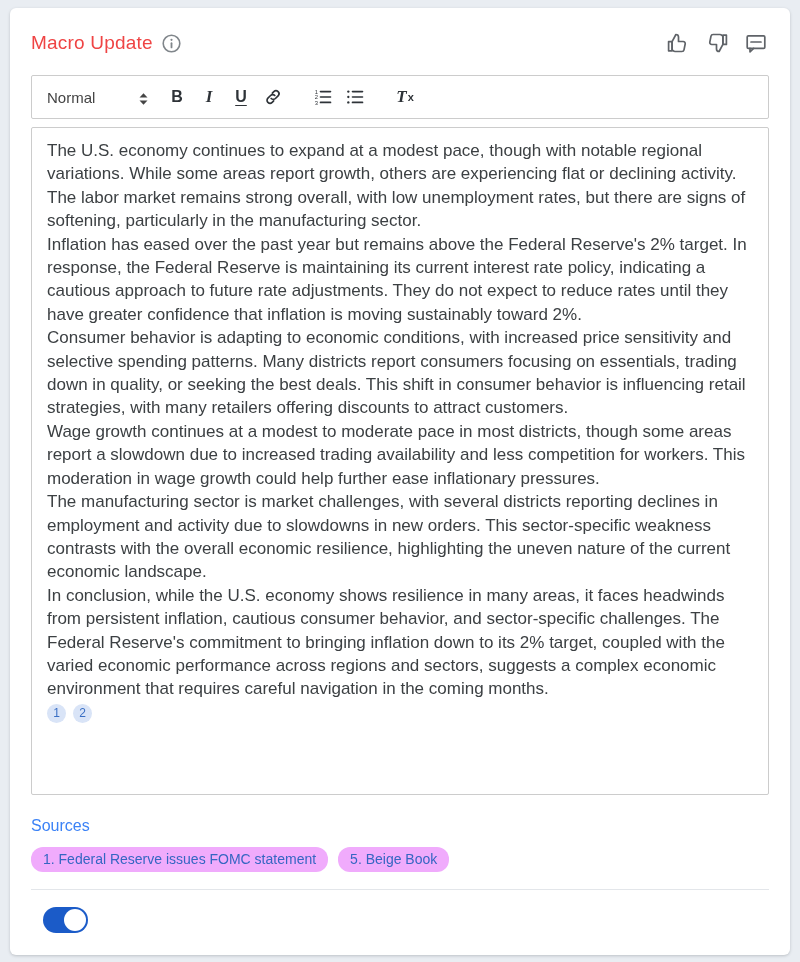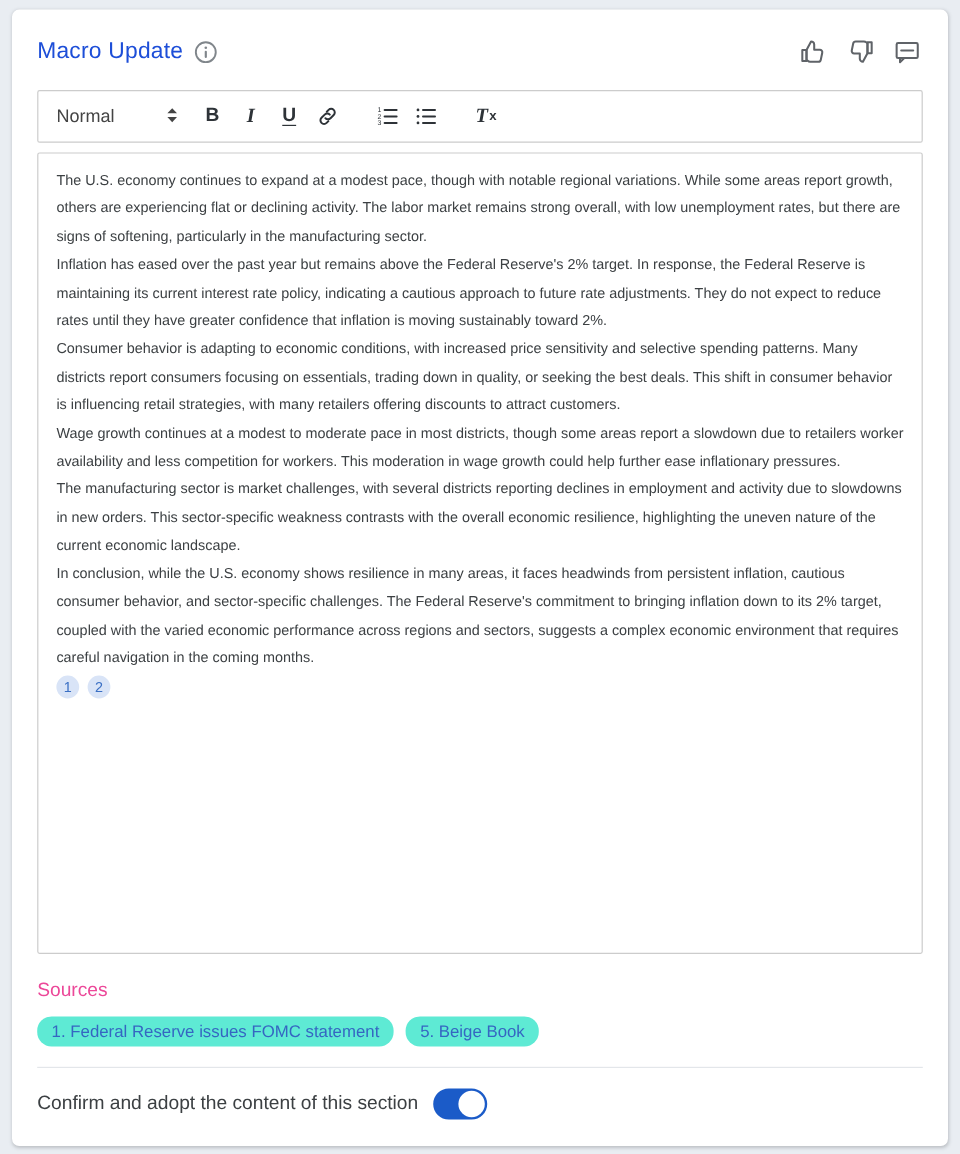--- a/index.html
+++ b/index.html
@@ -10,61 +10,61 @@
     color:#3c4043;
   }
   .card {
     width:780px; margin:8px 10px 0;
     background:#ffffff; border-radius:6px;
     box-shadow:0 1px 3px rgba(60,64,67,.25);
     padding:22px 21px 22px;
   }
   
   .hdr { display:flex; align-items:center; }
-  .hdr-title { font-size:19px; font-weight:500; color:#1d4ed8; letter-spacing:.2px; }
+  .hdr-title { font-size:19px; font-weight:500; color:#ef4444; letter-spacing:.2px; }
   .info-ic { margin-left:8px; display:inline-flex; }
   .hdr-actions { margin-left:auto; display:flex; gap:13px; }
   .icon-btn { width:26px; height:26px; display:flex; align-items:center; justify-content:center; cursor:pointer; background:none; border:none; }
   .g-ic { stroke:#5f6368; fill:none; stroke-width:1.7; stroke-linejoin:round; stroke-linecap:round; }
   
   .ql-toolbar {
     margin-top:19px; border:1px solid #ccc; border-radius:2px;
     height:44px; display:flex; align-items:center; padding:0 15px;
   }
-  .fmt-select { display:flex; align-items:flex-start; width:112px; cursor:pointer;gap:12px; }
+  .fmt-select { display:flex; align-items:flex-end; width:112px; cursor:pointer;gap:12px; }
   .fmt-label { font-size:15px; color:#444; }
   .fmt-arrows { margin-left:auto; margin-right:10px; display:inline-flex; }
   .tb-btn {
     background:none; border:none; width:28px; height:28px; margin-left:4px;
     display:flex; align-items:center; justify-content:center;
     font-size:16px; color:#2e3338; cursor:pointer;
   }
   .tb-bold { font-weight:700; }
   .tb-italic { font-family:"Liberation Serif","DejaVu Serif",serif; font-style:italic; font-weight:600; font-size:17px; }
   .tb-under { font-weight:600; text-decoration:underline; text-underline-offset:3px; }
   .tb-clear { font-family:"Liberation Serif","DejaVu Serif",serif; font-style:italic; font-weight:600; font-size:17px; }
   .tb-clear .sub-x { font-size:11px; font-style:normal; font-weight:700; vertical-align:-4px; margin-left:1px; font-family:"Liberation Sans",sans-serif; }
   .tb-gap { width:18px; }
   
   .ql-editor {
     margin-top:8px; border:1px solid #ccc; border-radius:2px;
     padding:11px 15px 10px; min-height:668px; cursor:text;
   }
-  .ql-editor p { font-size:12px; line-height:23.4px; color:#3c4043; }
+  .ql-editor p { font-size:17px; line-height:23.4px; color:#3c4043; }
   .cite-row { margin-top:3px; display:flex; gap:7px; }
   .cite-badge {
     min-width:19px; height:19px; padding:0 5px; border-radius:10px;
     background:#d9e4f7; color:#3a6fc4; font-size:12px;
     display:inline-flex; align-items:center; justify-content:center; cursor:pointer;
   }
   
-  .sources-label { margin-top:22px; font-size:16px; color:#ec4899; }
+  .sources-label { margin-top:22px; font-size:16px; color:#3b82f6; }
   .sources-row { margin-top:12px; display:flex; gap:10px; }
   .source-chip {
-    background:#5eead4; color:#3566c2; font-size:14px;
+    background:#f0abfc; color:#3566c2; font-size:14px;
     border-radius:12px; padding:4px 12px 5px; cursor:pointer; white-space:nowrap;
   }
   .divider { margin-top:17px; border-top:1px solid #e3e6ea; }
   
   .confirm-row { margin-top:17px; display:flex; align-items:center; }
   .confirm-label { font-size:16px; color:#3c4043; }
   .toggle {
     margin-left:12px; width:45px; height:26px; border-radius:13px;
     background:#bdc1c6; position:relative; cursor:pointer; flex:0 0 auto;
   }
@@ -164,37 +164,36 @@
     <button class="tb-btn tb-clear">
         <span>T</span>
         <span class="sub-x">x</span>
       </button>
   </div>
 
   <div class="ql-editor">
     <p>The U.S. economy continues to expand at a modest pace, though with notable regional variations. While some areas report growth, others are experiencing flat or declining activity. The labor market remains strong overall, with low unemployment rates, but there are signs of softening, particularly in the manufacturing sector.</p>
     <p>Inflation has eased over the past year but remains above the Federal Reserve's 2% target. In response, the Federal Reserve is maintaining its current interest rate policy, indicating a cautious approach to future rate adjustments. They do not expect to reduce rates until they have greater confidence that inflation is moving sustainably toward 2%.</p>
     <p>Consumer behavior is adapting to economic conditions, with increased price sensitivity and selective spending patterns. Many districts report consumers focusing on essentials, trading down in quality, or seeking the best deals. This shift in consumer behavior is influencing retail strategies, with many retailers offering discounts to attract customers.</p>
-    <p>Wage growth continues at a modest to moderate pace in most districts, though some areas report a slowdown due to retailers worker availability and less competition for workers. This moderation in wage growth could help further ease inflationary pressures.</p>
+    <p>Wage growth continues at a modest to moderate pace in most districts, though some areas report a slowdown due to increased trading availability and less competition for workers. This moderation in wage growth could help further ease inflationary pressures.</p>
     <p>The manufacturing sector is market challenges, with several districts reporting declines in employment and activity due to slowdowns in new orders. This sector-specific weakness contrasts with the overall economic resilience, highlighting the uneven nature of the current economic landscape.</p>
     <p>In conclusion, while the U.S. economy shows resilience in many areas, it faces headwinds from persistent inflation, cautious consumer behavior, and sector-specific challenges. The Federal Reserve's commitment to bringing inflation down to its 2% target, coupled with the varied economic performance across regions and sectors, suggests a complex economic environment that requires careful navigation in the coming months.</p>
     <div class="cite-row">
       <span class="cite-badge">1</span>
       <span class="cite-badge">2</span>
     </div>
   </div>
 
   <div class="sources-label">Sources</div>
   <div class="sources-row">
     <span class="source-chip">1. Federal Reserve issues FOMC statement</span>
     <span class="source-chip">5. Beige Book</span>
   </div>
 
   <div class="divider"></div>
 
   <div class="confirm-row">
-    <span class="confirm-label">Confirm and adopt the content of this section</span>
     <span class="toggle" data-state="on">
       <span class="knob"></span>
     </span>
   </div>
 
 </div>
 
 </body></html>

